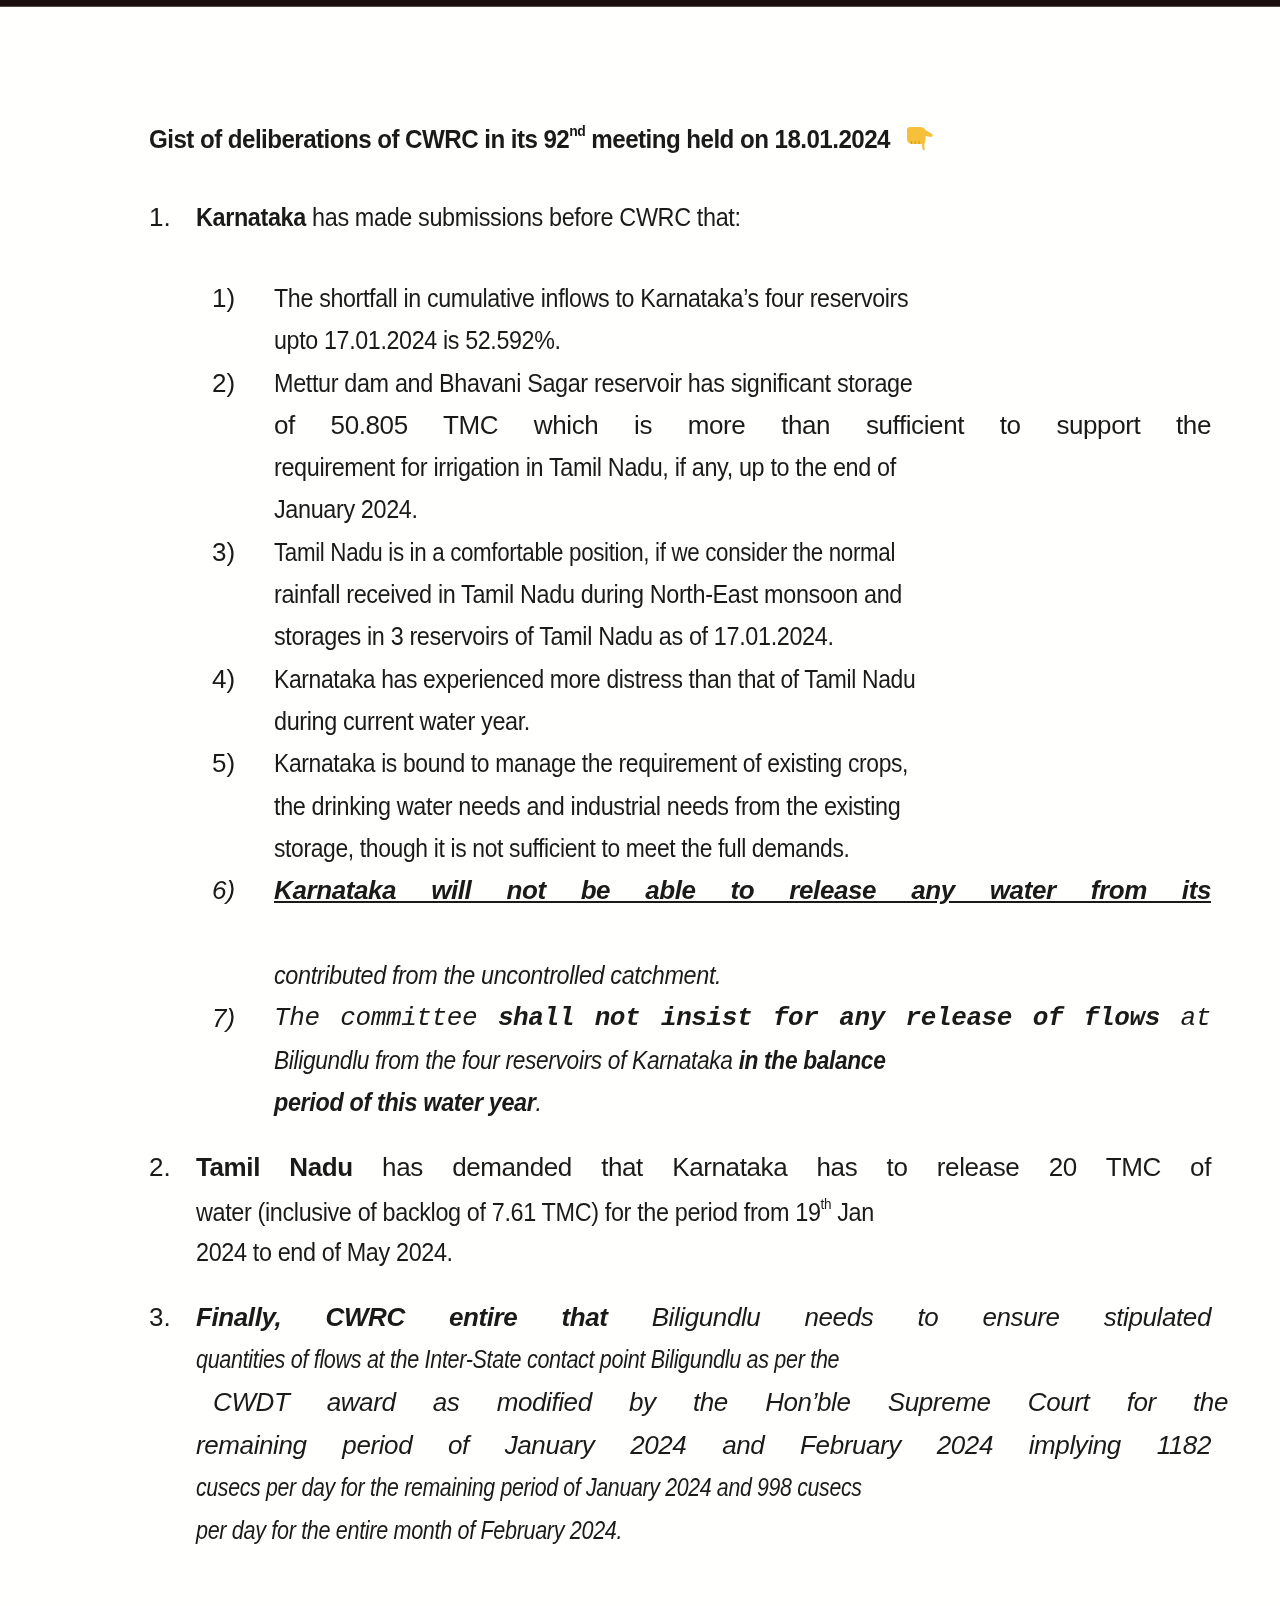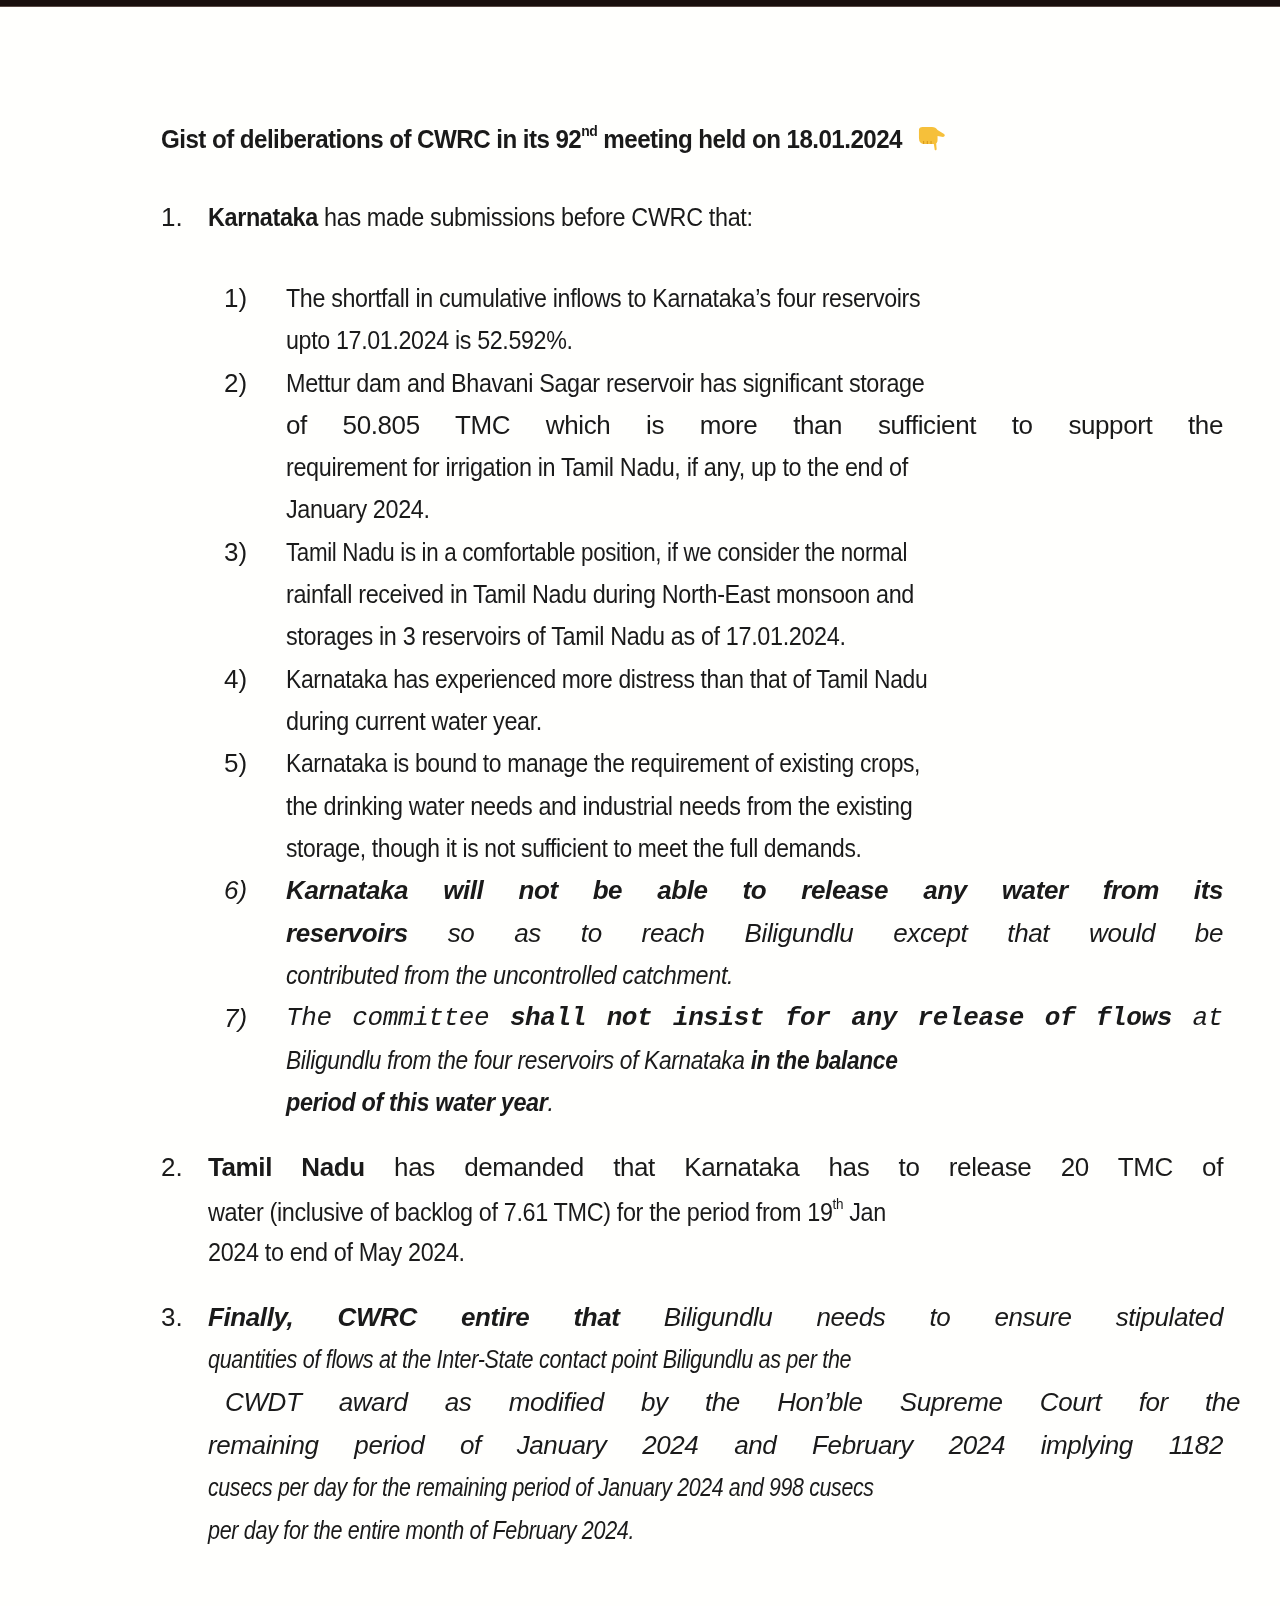--- a/index.html
+++ b/index.html
@@ -11,21 +11,21 @@
       overflow: hidden;
       font-family: "Liberation Sans", sans-serif;
       color: #1a1a1a;
     }
     .topbar {
       position: absolute; left: 0; top: 0; width: 1280px; height: 6px;
       background: #1a0f0d;
       border-bottom: 1px solid #5a4a45;
     }
     .doc {
-      position: absolute; left: 16px; top: 0; width: 1024px; height: 1606px;
+      position: absolute; left: 4px; top: 0; width: 1024px; height: 1606px;
     }
     .title {
       position: absolute; left: 145px; top: 122px;
       font-size: 26px; font-weight: bold; letter-spacing: -0.6px;
       white-space: nowrap;
       transform: scaleX(0.93); transform-origin: left center;
     }
     .title sup { font-size: 15px; vertical-align: 12px; }
     .hand-icon {
       display: inline-block; width: 34px; height: 28px; vertical-align: -4px; margin-left: 8px;
@@ -86,25 +86,22 @@
   <div class="num" style="left:208px; top:664px;">4)</div>
   <div class="line" style="left:270px; top:664px; transform:scaleX(0.88);">Karnataka has experienced more distress than that of Tamil Nadu</div>
   <div class="line" style="left:270px; top:706px; transform:scaleX(0.9);">during current water year.</div>
 
   <div class="num" style="left:208px; top:748px;">5)</div>
   <div class="line" style="left:270px; top:748px; transform:scaleX(0.88);">Karnataka is bound to manage the requirement of existing crops,</div>
   <div class="line" style="left:270px; top:791px; transform:scaleX(0.9);">the drinking water needs and industrial needs from the existing</div>
   <div class="line" style="left:270px; top:833px; transform:scaleX(0.88);">storage, though it is not sufficient to meet the full demands.</div>
 
   <div class="num i" style="left:208px; top:875px;">6)</div>
-  <div class="line i b" style="left:270px; top:875px; width:937px;">
+  <div class="line i b" style="left:270px; top:875px; width:937px;text-decoration:underline;">
       <span class="justify">Karnataka will not be able to release any water from its</span>
-    </div>
-  <div class="line i" style="left:270px; top:918px; width:937px;">
-      <span class="justify"><span class="b">reservoirs</span><span> so as to reach Biligundlu except that would be</span></span>
     </div>
   <div class="line i" style="left:270px; top:960px; transform:scaleX(0.9);">contributed from the uncontrolled catchment.</div>
 
   <div class="num i" style="left:208px; top:1003px;">7)</div>
   <div class="line i" style="left:270px; top:1003px; width:937px;font-family:Liberation Mono, monospace;">
       <span class="justify"><span>The committee </span><span class="b">shall not insist for any release of flows</span><span> at</span></span>
     </div>
   <div class="line i" style="left:270px; top:1045px; transform:scaleX(0.875);"><span>Biligundlu from the four reservoirs of Karnataka </span><span class="b">in the balance</span></div>
   <div class="line i" style="left:270px; top:1087px; transform:scaleX(0.9);"><span class="b">period of this water year</span><span>.</span></div>
 

